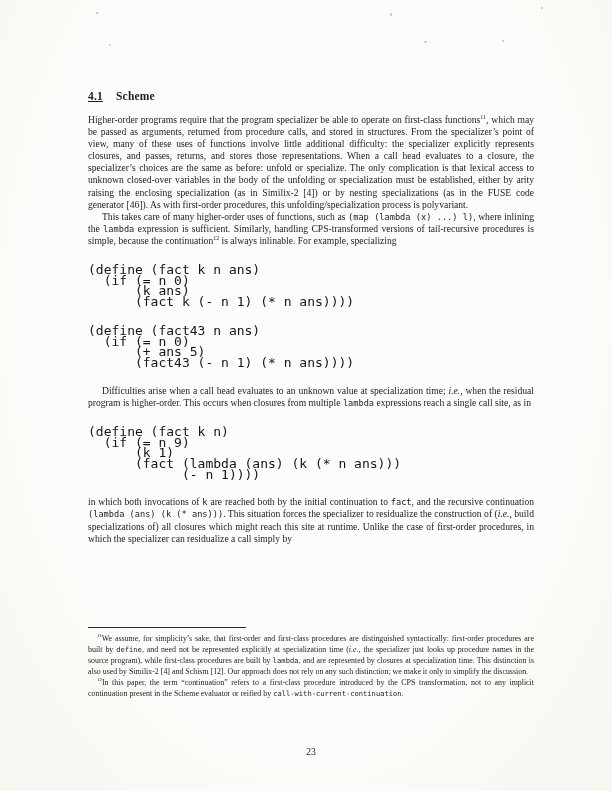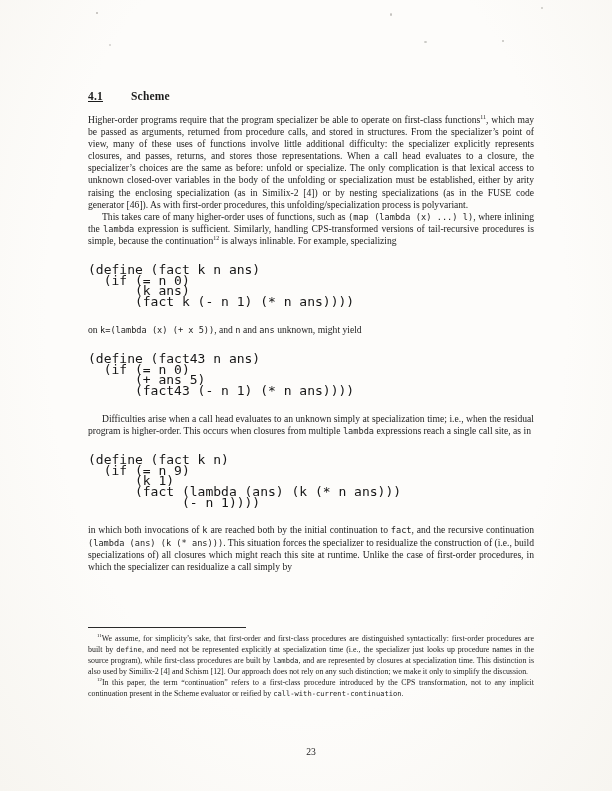--- a/index.html
+++ b/index.html
@@ -5,25 +5,25 @@
   html,body{margin:0;padding:0;background:#d8d6d0;}
   .page{
     position:relative;width:612px;height:791px;margin:0 auto;
     background:#fcfbf8;
     background-image:radial-gradient(ellipse at 50% 40%, #fdfcfa 60%, #f7f5f0 100%);
     color:#1c1c1c;overflow:hidden;
     font-family:"Liberation Serif", serif;
   }
   .content{position:absolute;left:88px;top:90px;width:446px;}
   .heading{font-size:11.5px;font-weight:bold;margin:0 0 12px 0;letter-spacing:.2px;}
-  .heading .sec-num{margin-right:28px;text-decoration:underline;}
+  .heading .sec-num{margin-right:13px;text-decoration:underline;}
   .para{margin:0;font-size:9.6px;line-height:12.1px;text-align:justify;}
   .para.indent{text-indent:14px;}
   .mono{font-family:"DejaVu Sans Mono", monospace;font-size:0.9em;margin-top:44px;}
-  .italic{}
+  .italic{font-style:italic;}
   sup.sup{font-size:0.62em;line-height:0;vertical-align:super;}
   pre.code{
     margin:18px 0 16px 0;
     font-family:"DejaVu Sans Mono", monospace;
     font-size:13px;line-height:10.7px;white-space:pre;color:#161616;
   }
   .footnotes{position:absolute;left:88px;top:627px;width:446px;}
   .fn-rule{width:158px;border-top:1px solid #2a2a2a;margin:0 0 6px 0;height:0;}
   p.fn{margin:0;font-size:7.9px;line-height:10.9px;text-align:justify;text-indent:9px;}
   p.fn .fnmark{font-size:0.62em;line-height:0;vertical-align:super;}
@@ -48,28 +48,27 @@
 
     <p class="para"><span>Higher-order programs require that the program specializer be able to operate on first-class functions</span><sup class="sup">11</sup><span>, which may be passed as arguments, returned from procedure calls, and stored in structures. From the specializer’s point of view, many of these uses of functions involve little additional difficulty: the specializer explicitly represents closures, and passes, returns, and stores those representations. When a call head evaluates to a closure, the specializer’s choices are the same as before: unfold or specialize. The only complication is that lexical access to unknown closed-over variables in the body of the unfolding or specialization must be established, either by arity raising the enclosing specialization (as in Similix-2 [4]) or by nesting specializations (as in the FUSE code generator [46]). As with first-order procedures, this unfolding/specialization process is polyvariant.</span></p>
 
     <p class="para indent"><span>This takes care of many higher-order uses of functions, such as </span><span class="mono">(map (lambda (x) ...) l)</span><span>, where inlining the </span><span class="mono">lambda</span><span> expression is sufficient. Similarly, handling CPS-transformed versions of tail-recursive procedures is simple, because the continuation</span><sup class="sup">12</sup><span> is always inlinable. For example, specializing</span></p>
 
     <pre class="code">(define (fact k n ans)
   (if (= n 0)
       (k ans)
       (fact k (- n 1) (* n ans))))</pre>
 
-    <p class="para"><span>on </span><span class="mono">k=(lambda (x) (+ x 5))</span><span>, and </span><span class="mono">n</span><span> and </span><span class="mono">ans</span><span> unknown, might yield</span></p>
 
     <pre class="code">(define (fact43 n ans)
   (if (= n 0)
       (+ ans 5)
       (fact43 (- n 1) (* n ans))))</pre>
 
-    <p class="para indent"><span>Difficulties arise when a call head evaluates to an unknown simply at specialization time; </span><span class="italic">i.e.,</span><span> when the residual program is higher-order. This occurs when closures from multiple </span><span class="mono">lambda</span><span> expressions reach a single call site, as in</span></p>
+    <p class="para indent"><span>Difficulties arise when a call head evaluates to an unknown value at specialization time; </span><span class="italic">i.e.,</span><span> when the residual program is higher-order. This occurs when closures from multiple </span><span class="mono">lambda</span><span> expressions reach a single call site, as in</span></p>
 
     <pre class="code">(define (fact k n)
   (if (= n 9)
       (k 1)
       (fact (lambda (ans) (k (* n ans)))
             (- n 1))))</pre>
 
     <p class="para"><span>in which both invocations of </span><span class="mono">k</span><span> are reached both by the initial continuation to </span><span class="mono">fact</span><span>, and the recursive continuation </span><span class="mono">(lambda (ans) (k (* ans)))</span><span>. This situation forces the specializer to residualize the construction of (</span><span class="italic">i.e.,</span><span> build specializations of) all closures which might reach this site at runtime. Unlike the case of first-order procedures, in which the specializer can residualize a call simply by</span></p>
 
   </div>

